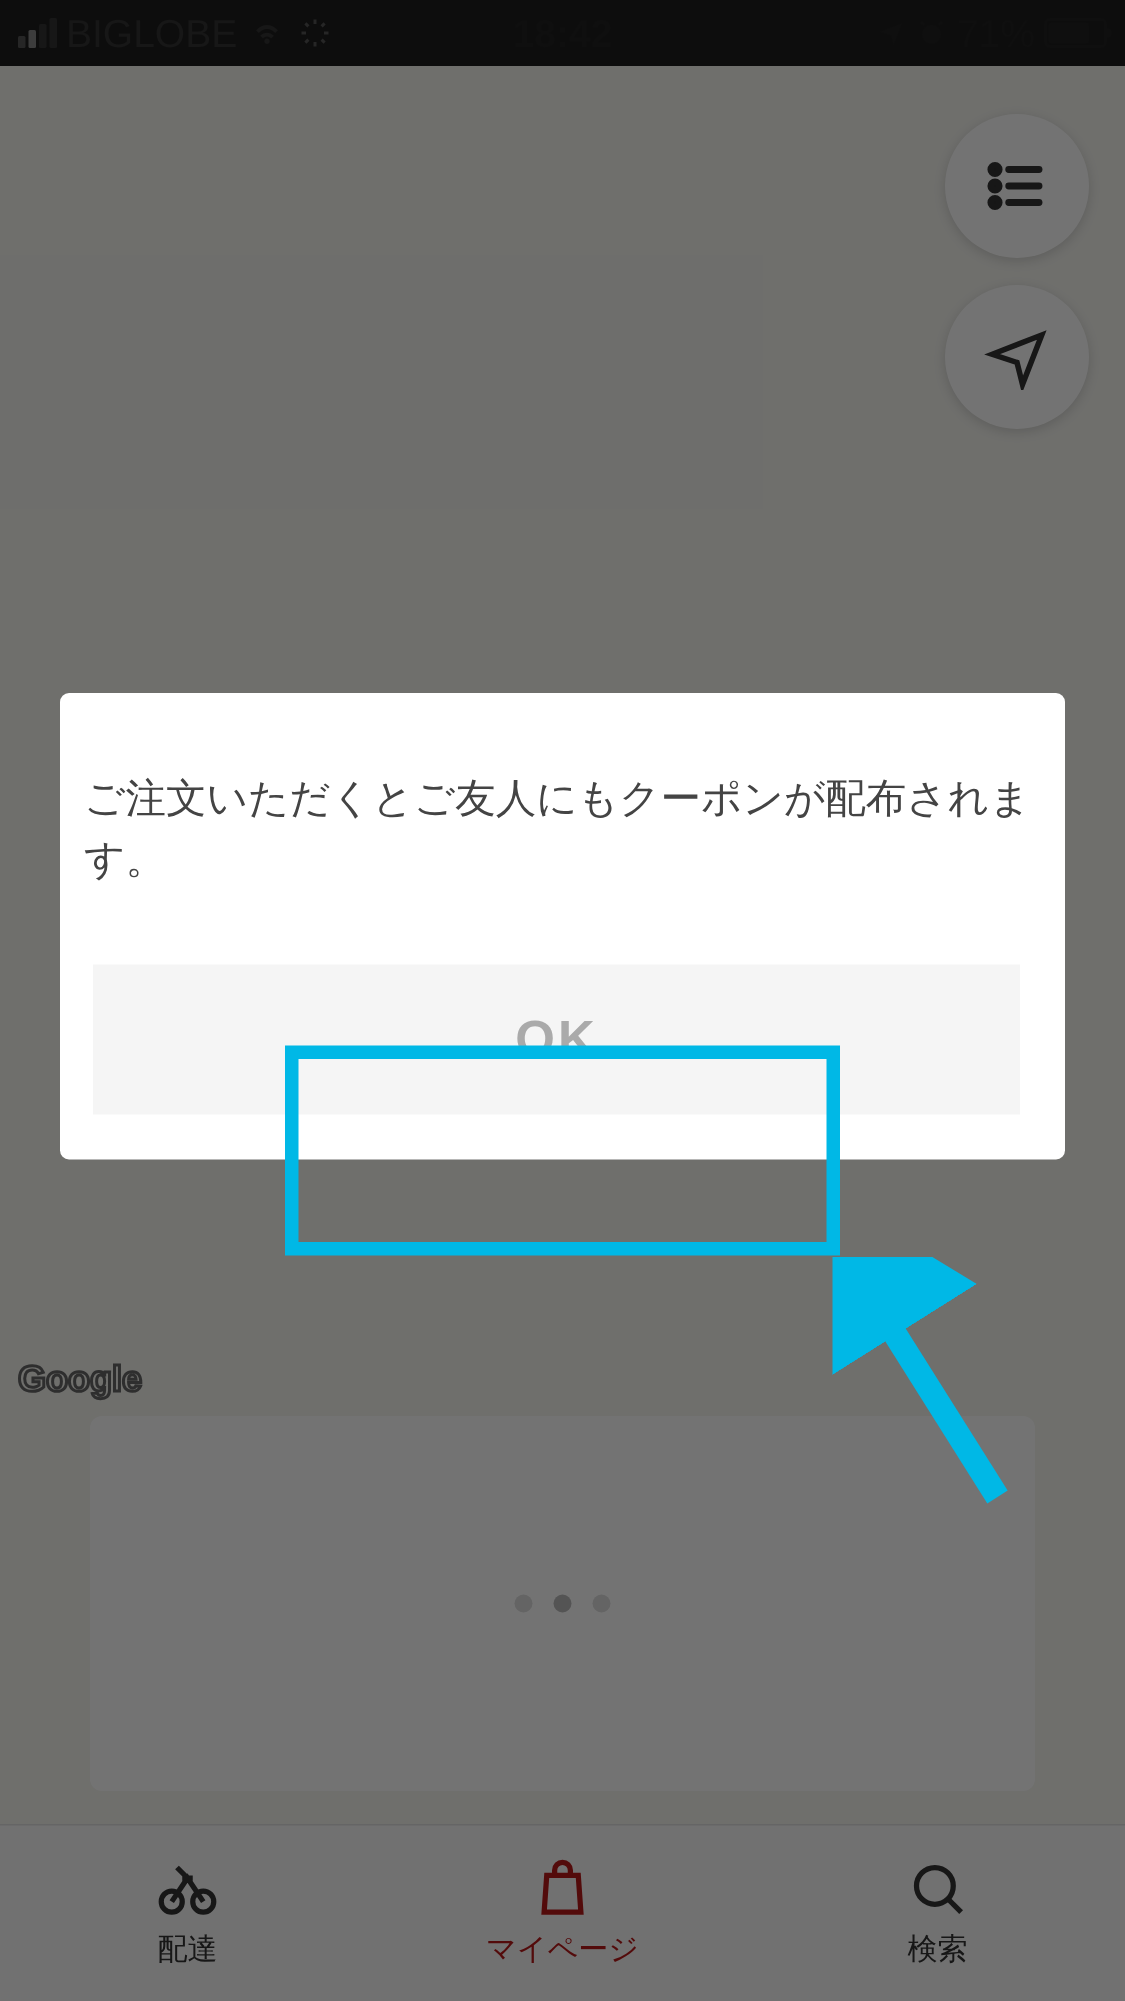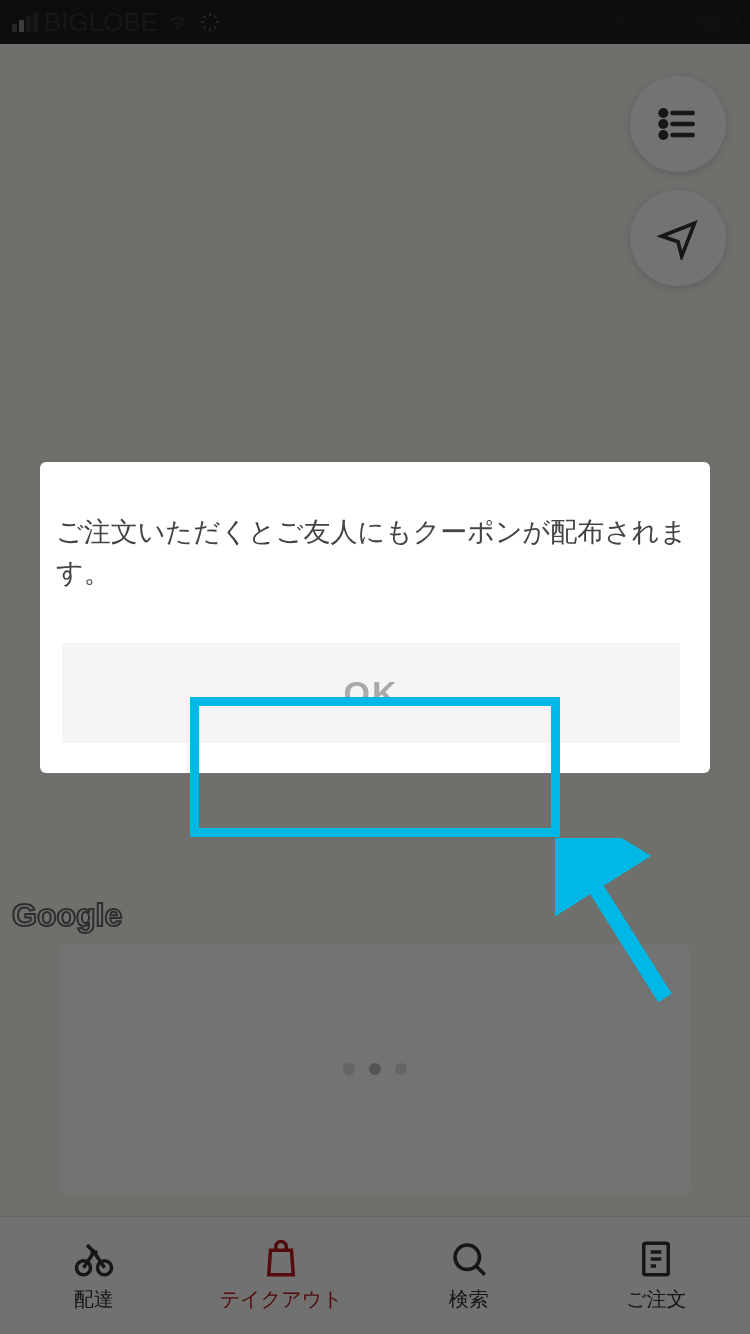--- a/index.html
+++ b/index.html
@@ -147,21 +147,21 @@
       height: 44px;
     }
     
     
     .google-attr {
       position: absolute;
       bottom: 400px;
       left: 12px;
       z-index: 3;
       font-family: Arial, sans-serif;
-      font-size: 32px;
+      font-size: 24px;
       font-weight: bold;
       color: transparent;
       -webkit-text-stroke: 2px #666;
     }
     
     
     .bottom-card {
       position: absolute;
       left: 60px;
       right: 60px;
@@ -333,37 +333,28 @@
       <circle cx="18" cy="17" r="4"></circle>
       <path d="M6 17 L12 8 L18 17 M10 8 L14 8 M12 8 L8 4"></path>
     </svg>
     <span class="tab-label">配達</span>
   </div>
   <div class="tab-item active">
     <svg class="tab-icon" viewBox="0 0 24 24" fill="none" stroke="#b91919" stroke-width="2">
       <path d="M6 7h12l1 14H5L6 7z"></path>
       <path d="M9 7V5a3 3 0 0 1 6 0v2"></path>
     </svg>
-    <span class="tab-label">テイクアウト</span>
+    <span class="tab-label">マイページ</span>
   </div>
   <div class="tab-item">
     <svg class="tab-icon" viewBox="0 0 24 24" fill="none" stroke="#333" stroke-width="2">
       <circle cx="11" cy="11" r="7"></circle>
       <line x1="21" y1="21" x2="16" y2="16"></line>
     </svg>
     <span class="tab-label">検索</span>
-  </div>
-  <div class="tab-item">
-    <svg class="tab-icon" viewBox="0 0 24 24" fill="none" stroke="#333" stroke-width="2">
-      <rect x="5" y="3" width="14" height="18" rx="1"></rect>
-      <line x1="9" y1="8" x2="15" y2="8"></line>
-      <line x1="9" y1="12" x2="15" y2="12"></line>
-      <line x1="9" y1="16" x2="12" y2="16"></line>
-    </svg>
-    <span class="tab-label">ご注文</span>
   </div>
 </div>
 
 <div class="status-bar">
   <div class="status-left">
     <div class="signal-bars">
       <div class="signal-bar"></div>
       <div class="signal-bar"></div>
       <div class="signal-bar"></div>
       <div class="signal-bar"></div>

